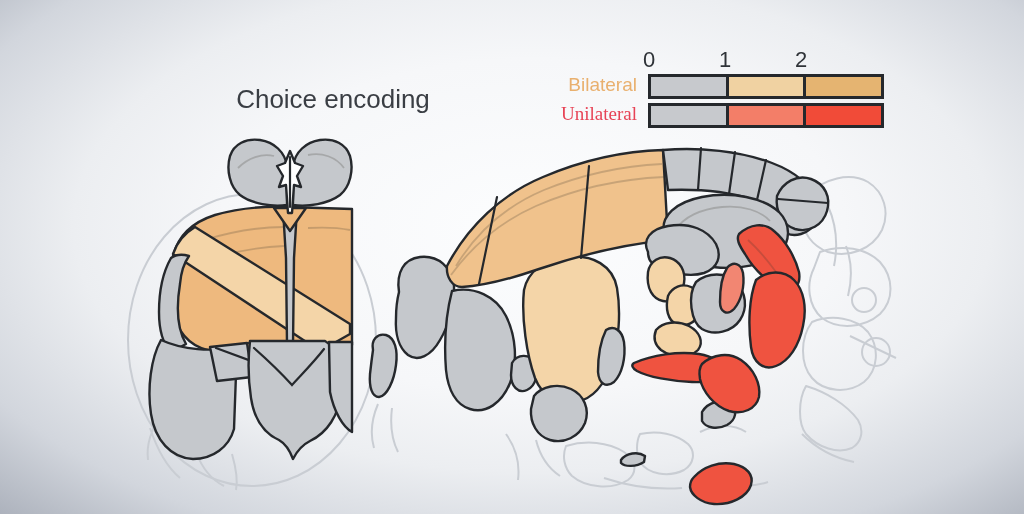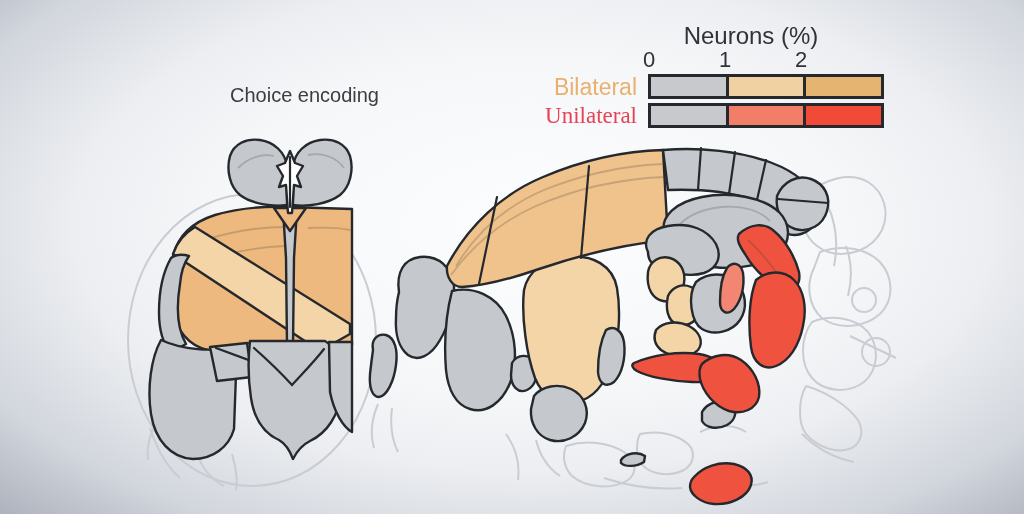--- a/index.html
+++ b/index.html
@@ -12,30 +12,30 @@
       radial-gradient(ellipse 820px 440px at 52% 44%,
         var(--background_center) 0%,
         #f6f7f9 38%,
         #eceef1 56%,
         #d2d6dd 76%,
         var(--background_edge) 100%);
   }
   .abs{position:absolute;}
   .figure-title{
     left:230px;top:84px;width:206px;
-    font-size:20px;white-space:nowrap;
+    font-size:26px;text-align:center;white-space:nowrap;
   }
   .legend-title{
     left:660px;top:22px;width:182px;
     font-size:24px;text-align:center;white-space:nowrap;
   }
   .tick{top:47px;width:32px;font-size:22px;text-align:center;}
   .tick0{left:633px;} .tick1{left:709px;} .tick2{left:785px;}
   .legend-label{
-    width:140px;text-align:right;font-size:23px;white-space:nowrap;
+    width:140px;text-align:right;font-size:19px;white-space:nowrap;
   }
   .label-bilateral{left:497px;top:74px;}
   .label-unilateral{left:497px;top:103px;}
   .bar{
     left:648px;width:230px;height:19px;
     border:3px solid var(--outline_dark);
     display:flex;
   }
   .bar-bilateral{top:74px;}
   .bar-unilateral{top:103px;}
@@ -54,21 +54,20 @@
   .inner{fill:none;stroke:var(--inner_line);stroke-width:1.8;}
   .divider{fill:none;stroke:var(--outline_dark);stroke-width:2.2;stroke-linecap:round;}
 </style>
 </head>
 <body>
 
 <div class="stage">
 
   <div class="abs figure-title" style="color: rgb(58, 62, 68);">Choice encoding</div>
 
-  <div class="abs legend-title" style="color: rgb(47, 51, 56);">Neurons (%)</div>
 
   <div class="abs tick tick0" style="color: rgb(47, 51, 56);">0</div>
   <div class="abs tick tick1" style="color: rgb(47, 51, 56);">1</div>
   <div class="abs tick tick2" style="color: rgb(47, 51, 56);">2</div>
 
   <div class="abs legend-label label-bilateral" style="color: rgb(233, 176, 110);">Bilateral</div>
   <div class="abs bar bar-bilateral">
     <div class="seg" style="background: rgb(199, 201, 205);"></div>
     <div class="seg" style="background: rgb(240, 210, 162);"></div>
     <div class="seg" style="background: rgb(229, 180, 113);"></div>

